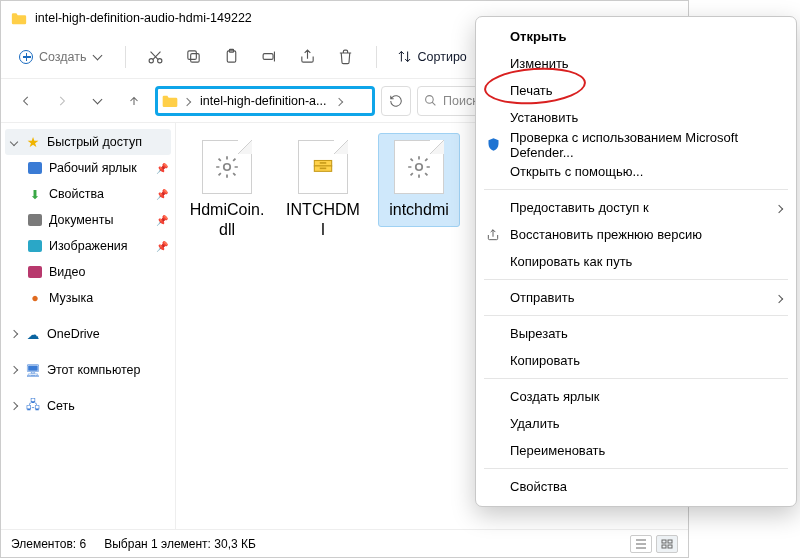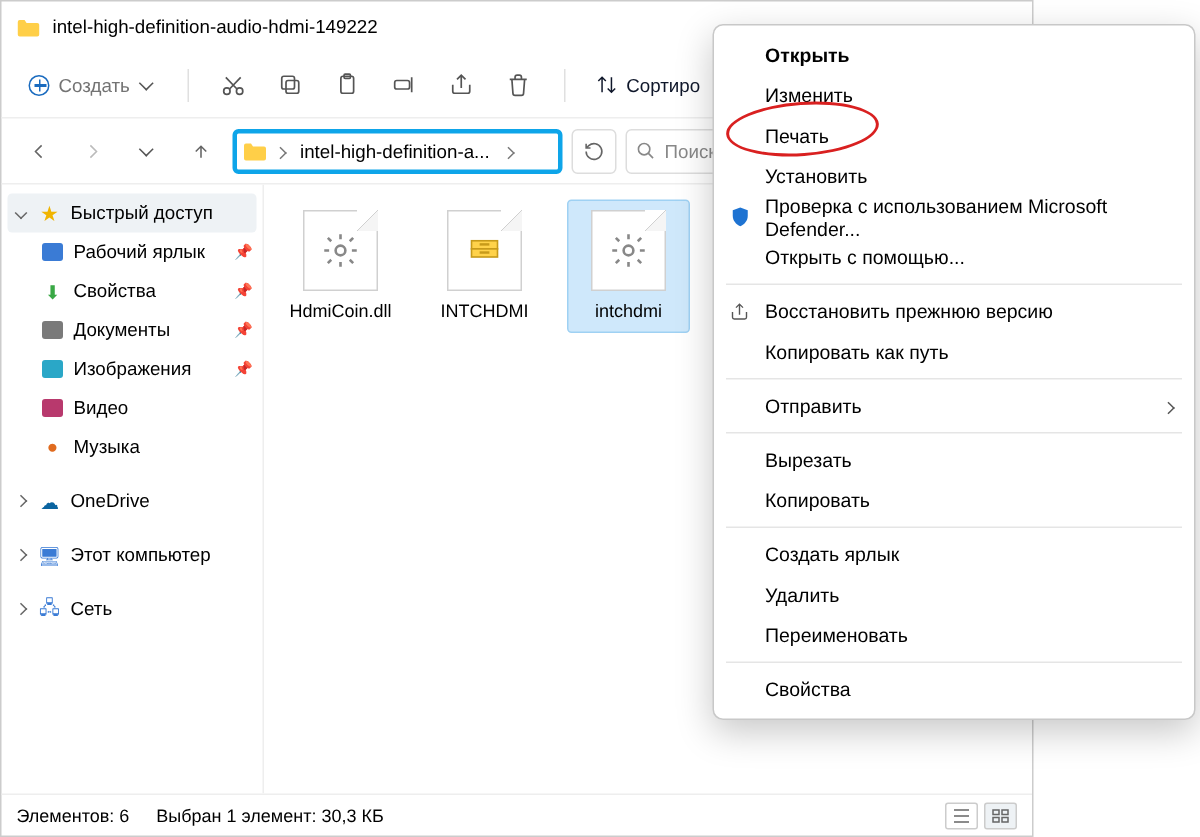--- a/index.html
+++ b/index.html
@@ -39,21 +39,21 @@
   .side-item.collapsed .caret::before { transform: rotate(-45deg); }
   .side-item .ic { width: 16px; height: 16px; display: flex; align-items: center; justify-content: center; }
   .side-item .pin { margin-left: auto; color: #888; font-size: 10px; }
   .side-sub { padding-left: 18px; }
   .content { flex: 1; padding: 10px; display: flex; gap: 14px; align-items: flex-start; }
   .file { width: 82px; display: flex; flex-direction: column; align-items: center; gap: 6px; padding: 6px 2px; border: 1px solid transparent; border-radius: 3px; text-align: center; }
   .file.sel { background: #cfe8fb; border-color: #9fd1f3; }
   .file .thumb { width: 50px; height: 54px; border: 1px solid #d0d0d0; background: #fff; position: relative; display: flex; align-items: center; justify-content: center; }
   .file .thumb::before { content: ""; position: absolute; top: -1px; right: -1px; width: 14px; height: 14px; background: linear-gradient(135deg, #fff 0 48%, #d0d0d0 50%, #f5f5f5 52% 100%); }
   .file .thumb svg { width: 26px; height: 26px; }
-  .file .label { font-size: 12px; line-height: 1.25; word-break: break-word; }
+  .file .label { font-size: 16px; line-height: 1.25; word-break: break-word; }
   .statusbar { height: 28px; border-top: 1px solid #eee; display: flex; align-items: center; padding: 0 10px; font-size: 12px; gap: 18px; }
   .statusbar .right { margin-left: auto; display: flex; gap: 4px; }
   .view-btn { width: 22px; height: 18px; border: 1px solid #ccc; border-radius: 2px; display: flex; align-items: center; justify-content: center; }
   .view-btn.active { background: #eef2f5; }
   .ctxmenu { position: absolute; top: 16px; left: 475px; width: 322px; background: #fff; border: 1px solid #c8c8c8; border-radius: 7px; box-shadow: 0 8px 24px rgba(0,0,0,.22); padding: 6px 0; font-size: 13px; z-index: 10; }
   .ctx-item { display: flex; align-items: center; height: 27px; padding: 0 14px 0 34px; position: relative; }
   .ctx-item.bold { font-weight: 600; }
   .ctx-item .arr { margin-left: auto; }
   .ctx-item .arr::before { content: ""; display: inline-block; width: 5px; height: 5px; border-right: 1.3px solid #555; border-bottom: 1.3px solid #555; transform: rotate(-45deg); }
   .ctx-item .lead-ic { position: absolute; left: 9px; width: 16px; height: 16px; display: flex; align-items: center; justify-content: center; }
@@ -314,20 +314,24 @@
           <path fill="#1e73d2" d="M12 2l8 3v6c0 5-3.4 9.4-8 11-4.6-1.6-8-6-8-11V5z"></path>
         </svg>
       </span>
     <span>Проверка с использованием Microsoft Defender...</span>
   </div>
   <div class="ctx-item">
       <span>Открыть с помощью...</span>
     </div>
   <div class="ctx-sep"></div>
   <div class="ctx-item">
+      <span>Предоставить доступ к</span>
+      <span class="arr"></span>
+    </div>
+  <div class="ctx-item">
     <span class="lead-ic">
         <svg viewBox="0 0 24 24" width="14" height="14" fill="none" stroke="#555" stroke-width="1.6">
           <path d="M4 12v6a2 2 0 0 0 2 2h12a2 2 0 0 0 2-2v-6M12 3v12M8 7l4-4 4 4"></path>
         </svg>
       </span>
     <span>Восстановить прежнюю версию</span>
   </div>
   <div class="ctx-item">
       <span>Копировать как путь</span>
     </div>

